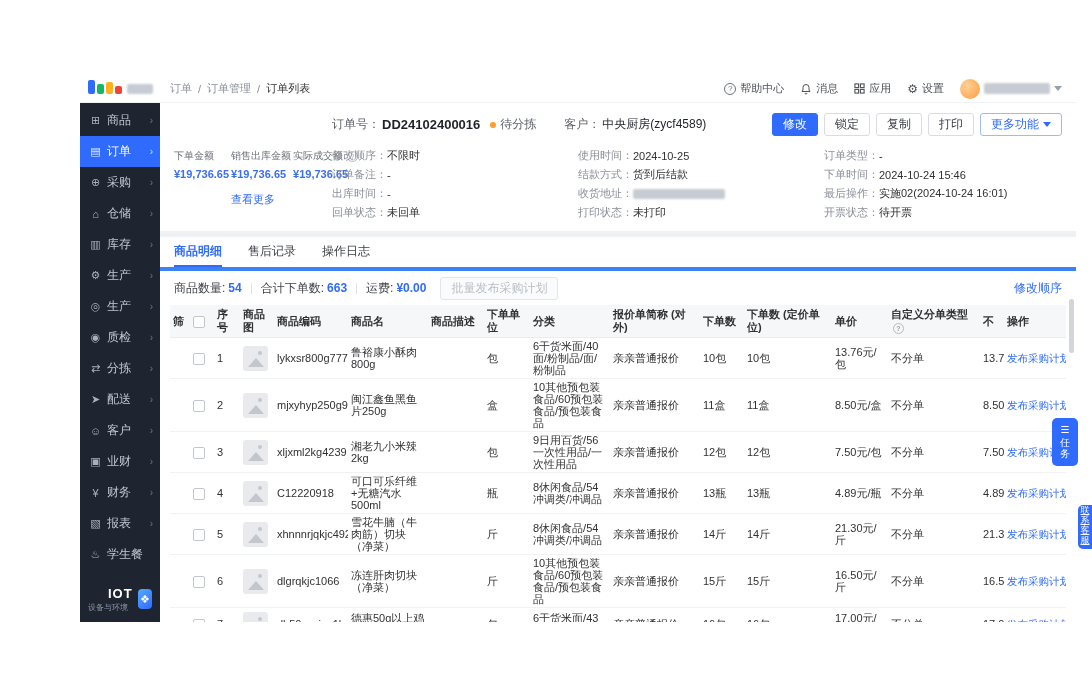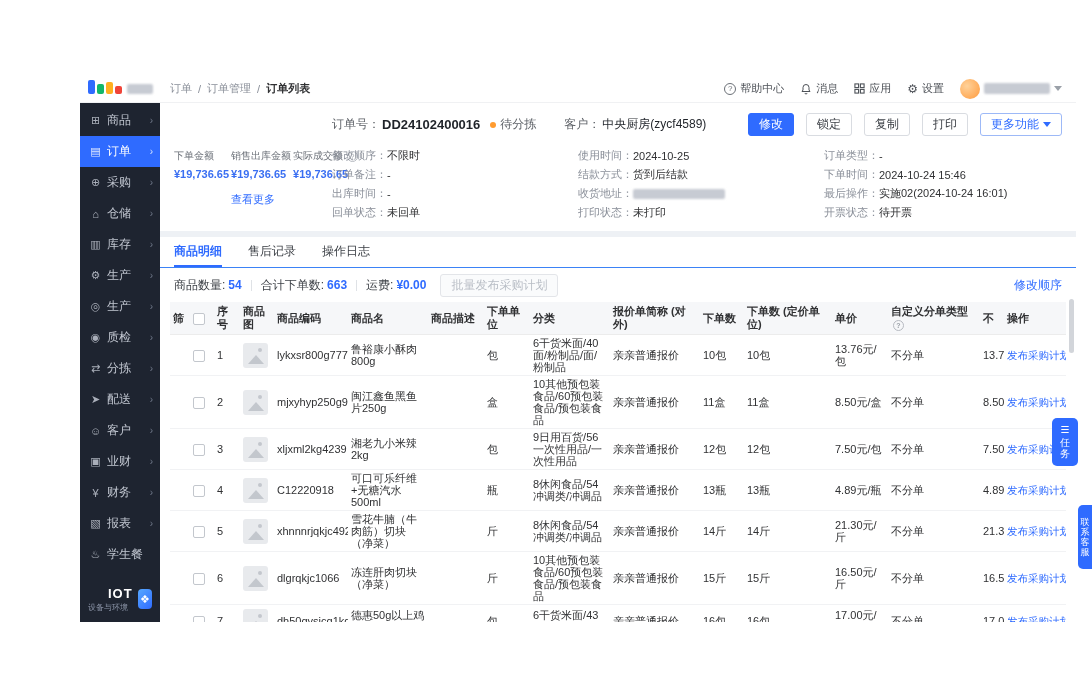--- a/index.html
+++ b/index.html
@@ -13,21 +13,21 @@
     border-bottom:1px solid #f0f1f3; }
   .logo { width:80px; display:flex; align-items:flex-end; gap:2px; padding:0 6px 4px 8px; }
   .logo .lb { display:inline-block; width:7px; border-radius:2px; }
   .lb1 { height:14px; background:#2f6bff; }
   .lb2 { height:10px; background:#12b76a; }
   .lb3 { height:12px; background:#ffb020; }
   .lb4 { height:8px;  background:#f04438; }
   .logo-blur { width:26px; height:11px; margin-left:3px; }
   .blur-block { display:inline-block; height:10px; border-radius:2px; background:#c7cbd3; filter:blur(1.3px); }
   .breadcrumb { display:flex; align-items:center; gap:6px; font-size:11px; color:#8a8f99; margin-left:10px; }
-  .breadcrumb .bc-current { color:#303133; font-weight:bold;text-align:right; }
+  .breadcrumb .bc-current { color:#303133; font-weight:normal;text-align:right; }
   .topbar-right { margin-left:auto; display:flex; align-items:center; gap:16px; padding-right:14px;
     font-size:11px; color:#4e5258; }
   .top-item { display:inline-flex; align-items:center; gap:4px; cursor:pointer; }
   .qicon { display:inline-flex; width:12px; height:12px; border:1px solid #6b7077; border-radius:50%;
     font-size:8px; align-items:center; justify-content:center; color:#6b7077; }
   .gear-glyph { font-size:12px; line-height:1; }
   .avatar { width:20px; height:20px; border-radius:50%;
     background:radial-gradient(circle at 35% 35%, #ffd29a, #ff9a3c); }
   .name-blur { width:66px; height:11px; }
   .caret-down { display:inline-block; width:0; height:0; border-left:4px solid transparent;
@@ -62,38 +62,38 @@
   .stat { flex:1; }
   .stat .st-label { font-size:10px; color:#6a6f77; white-space:nowrap; display:flex; align-items:center; gap:2px; }
   .stat .st-value { font-size:11px; font-weight:bold; color:#3a6ff2; margin-top:5px; white-space:nowrap; }
   .view-more { text-align:center; color:#2f6bff; font-size:11px; margin-top:12px; cursor:pointer; }
   .order-right { flex:1; display:flex; flex-direction:column; overflow:hidden; }
   .order-head { display:flex; align-items:center; font-size:12px; color:#5c6066; }
   .order-no { font-size:13px; font-weight:bold; color:#1f2329; margin-left:2px; }
   .status-dot { width:6px; height:6px; border-radius:50%; background:#ff9b2f; margin:0 4px 0 10px; }
   .cust-label { margin-left:28px; }
   .cust-value { color:#1f2329; margin-left:2px; }
-  .head-btns { margin-left:auto; display:flex; gap:12px;justify-content:flex-end; }
+  .head-btns { margin-left:auto; display:flex; gap:6px;justify-content:flex-end; }
   .btn { height:23px; padding:0 10px; font-size:12px; border:1px solid #d9dce1; background:#fff;
     color:#3d4147; border-radius:3px; cursor:pointer; display:inline-flex; align-items:center; gap:4px;
     font-family:inherit; }
   .btn.primary { background:#2f6bff; border-color:#2f6bff; color:#fff; }
   .btn.more { color:#2f6bff; border-color:#9db9f7; }
   .btn.more .caret-down { border-top-color:#2f6bff; }
   .info-grid { display:flex; margin-top:12px; gap:8px; }
   .info-col { flex:1; display:flex; flex-direction:column; gap:4px; font-size:11px; overflow:hidden; }
   .info-row { display:flex; align-items:center; white-space:nowrap; overflow:hidden; }
   .f-label { color:#8a8f99; flex:0 0 auto; }
   .f-value { color:#303133; }
   .addr-blur { width:92px; height:10px; }
 
   
   .table-card { background:#fff; margin-top:6px; flex:1; display:flex; flex-direction:column;
     overflow:hidden; position:relative; }
-  .tabs { display:flex; gap:26px; padding:0 14px; border-bottom:1px solid #3b82f6; flex:0 0 30px;align-items:center; }
+  .tabs { display:flex; gap:26px; padding:0 14px; border-bottom:4px solid #3b82f6; flex:0 0 30px;align-items:center; }
   .tab { height:30px; line-height:28px; font-size:12px; color:#3d4147; cursor:pointer;
     border-bottom:2px solid transparent; }
   .tab.active { color:#2f6bff; font-weight:bold; border-bottom-color:#2f6bff; }
   .toolbar { display:flex; align-items:center; padding:0 14px; flex:0 0 34px; font-size:12px; color:#3d4147; }
   .blue-num { color:#2f6bff; font-weight:bold; margin-left:3px; }
   .tsep { width:1px; height:11px; background:#dfe2e6; margin:0 9px; }
   .batch-btn { margin-left:14px; height:23px; padding:0 10px; border:1px solid #e3e5e9; color:#b9bec6;
     background:#fafbfc; border-radius:3px; font-size:12px; font-family:inherit; }
   .reorder { margin-left:auto; color:#2f6bff; cursor:pointer; }
   .table-wrap { flex:1; overflow:hidden; padding:0 10px; }
@@ -115,23 +115,23 @@
     font-size:7px; color:#9aa0a8; align-items:center; justify-content:center; margin-left:2px; flex:0 0 auto; }
   .vthumb { position:absolute; right:2px; top:62px; width:5px; height:54px; background:#d2d5da;
     border-radius:3px; cursor:pointer; }
 
   
   .float-task { position:absolute; right:14px; top:418px; width:26px; height:48px; background:#2f6bff;
     border-radius:5px; color:#fff; display:flex; flex-direction:column; align-items:center;
     justify-content:center; gap:2px; cursor:pointer; z-index:5; }
   .float-task .ft-icon { font-size:10px; line-height:1; }
   .float-task .ft-label { font-size:10px; width:12px; line-height:11px; word-break:break-all; text-align:center; }
-  .float-service { position:absolute; right:0; top:505px; width:14px; height:64px; background:#2f6bff;
-    border-radius:5px 0 0 5px; color:#fff; font-size:9px; display:flex; align-items:center;
-    justify-content:center; cursor:pointer; z-index:5; }
+  .float-service { position:absolute; right:0; top:505px; width:14px; height:44px; background:#2f6bff;
+    border-radius:5px 0 0 5px; color:#fff; font-size:9px; display:flex; 
+    justify-content:center; cursor:pointer; z-index:5;text-decoration:underline; }
   .float-service .fs-label { width:10px; line-height:10px; word-break:break-all; text-align:center; }
 </style>
 </head>
 <body>
 
 <div class="app">
 
   <header class="topbar">
     <div class="logo">
       <span class="lb lb1"></span>

